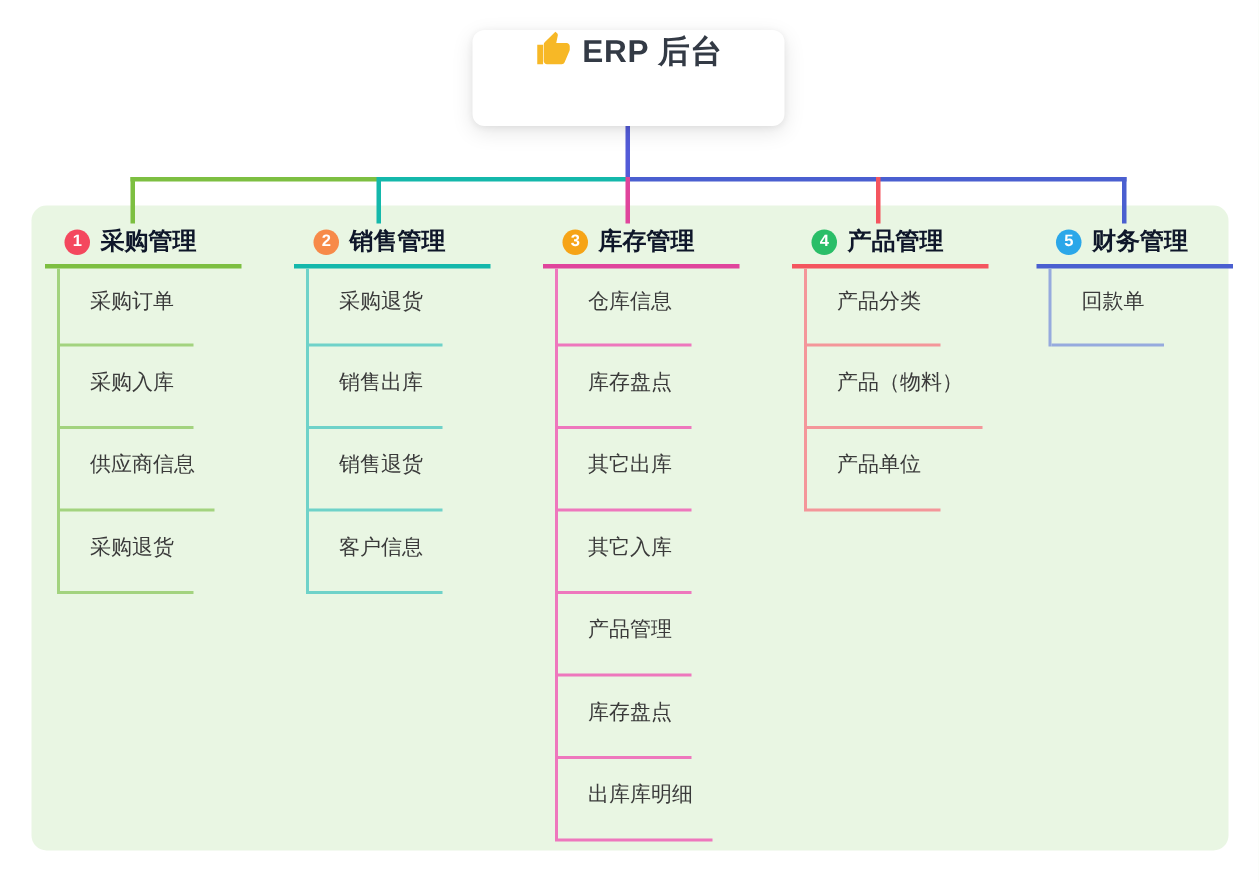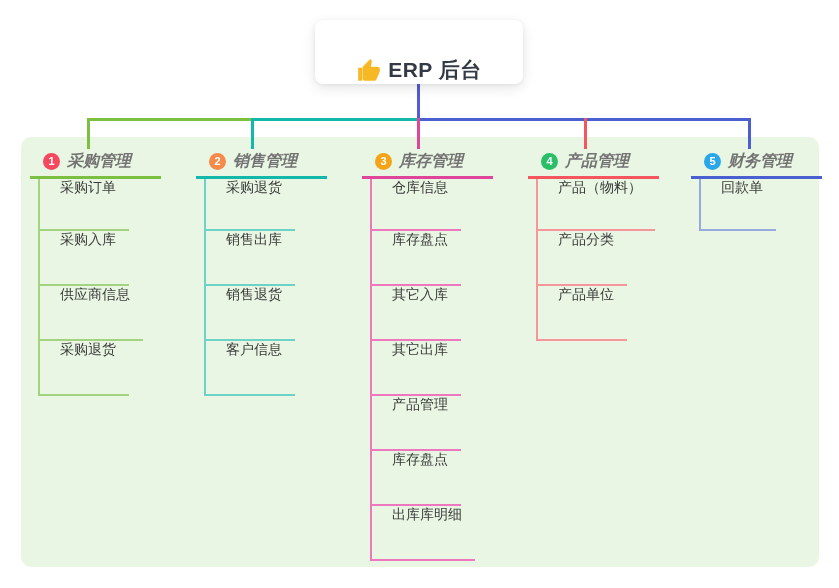--- a/index.html
+++ b/index.html
@@ -7,46 +7,46 @@
   #canvas{position:relative;width:839px;height:588px;background:#ffffff;overflow:hidden;}
 
   
   .panel{position:absolute;left:21px;top:137px;width:798px;height:430px;
          background:#e9f6e3;border-radius:10px;z-index:0;}
 
   
   .root-card{position:absolute;left:315px;top:20px;width:208px;height:64px;
              background:#ffffff;border-radius:8px;z-index:3;
              box-shadow:0 1px 4px rgba(0,0,0,.06),0 4px 14px rgba(0,0,0,.10);
-             display:flex;align-items:flex-end;justify-content:center;gap:6px;}
+             display:flex;align-items:flex-start;justify-content:center;gap:6px;}
   .root-title{font-size:21px;font-weight:600;color:#333a45;letter-spacing:.5px;}
   .thumb-icon{width:26px;height:26px;display:block;}
 
   
   .line{position:absolute;z-index:1;}
 
   
   .branch{position:absolute;top:147px;z-index:2;}
   .branch[data-col="1"]{left:30px;}
   .branch[data-col="2"]{left:196px;}
   .branch[data-col="3"]{left:362px;}
   .branch[data-col="4"]{left:528px;}
   .branch[data-col="5"]{left:691px;}
 
   .branch-header{width:118px;height:29px;box-sizing:content-box;
                  border-bottom:3px solid var(--c);
                  display:flex;align-items:center;gap:7px;padding-left:13px;}
   .badge{width:17px;height:17px;border-radius:50%;background:var(--badge);
          color:#fff;font-size:11px;font-weight:700;line-height:1;
          display:flex;align-items:center;justify-content:center;flex:0 0 17px;}
-  .branch-label{font-size:16px;font-weight:600;color:#737373;white-space:nowrap;font-style:italic;}
+  .branch-label{font-size:16px;font-weight:600;color:#0f172a;white-space:nowrap;}
 
   .branch-children{margin-left:8px;border-left:2px solid var(--lc);}
   .child-row{box-sizing:border-box;height:55px;width:fit-content;
-             display:flex;align-items:flex-start;
+             display:flex;align-items:center;
              padding:0 13px 6px 20px;border-bottom:2px solid var(--lc);
              font-size:14px;color:#3a3a3a;white-space:nowrap;}
   .child-row:first-child{height:52px;}
 </style>
 </head>
 <body>
 
 <div id="canvas">
   <div class="panel"></div>
 
@@ -115,47 +115,47 @@
       <span class="branch-label">库存管理</span>
     </div>
     <div class="branch-children">
           <div class="child-row">
     <span>仓库信息</span>
   </div>
           <div class="child-row">
     <span>库存盘点</span>
   </div>
           <div class="child-row">
-    <span>其它入库</span>
+    <span>其它出库</span>
   </div>
           <div class="child-row">
-    <span>其它出库</span>
+    <span>其它入库</span>
   </div>
           <div class="child-row">
     <span>产品管理</span>
   </div>
           <div class="child-row">
     <span>库存盘点</span>
   </div>
           <div class="child-row">
     <span>出库库明细</span>
   </div>
         </div>
   </div>
       <div class="branch" data-col="4" style="--c: #f4555f; --lc: #f4969a; --badge: #2abe68;">
     <div class="branch-header">
       <span class="badge">4</span>
       <span class="branch-label">产品管理</span>
     </div>
     <div class="branch-children">
           <div class="child-row">
-    <span>产品（物料）</span>
+    <span>产品分类</span>
   </div>
           <div class="child-row">
-    <span>产品分类</span>
+    <span>产品（物料）</span>
   </div>
           <div class="child-row">
     <span>产品单位</span>
   </div>
         </div>
   </div>
       <div class="branch" data-col="5" style="--c: #4a5fd0; --lc: #96aade; --badge: #2ba7e9;">
     <div class="branch-header">
       <span class="badge">5</span>
       <span class="branch-label">财务管理</span>

